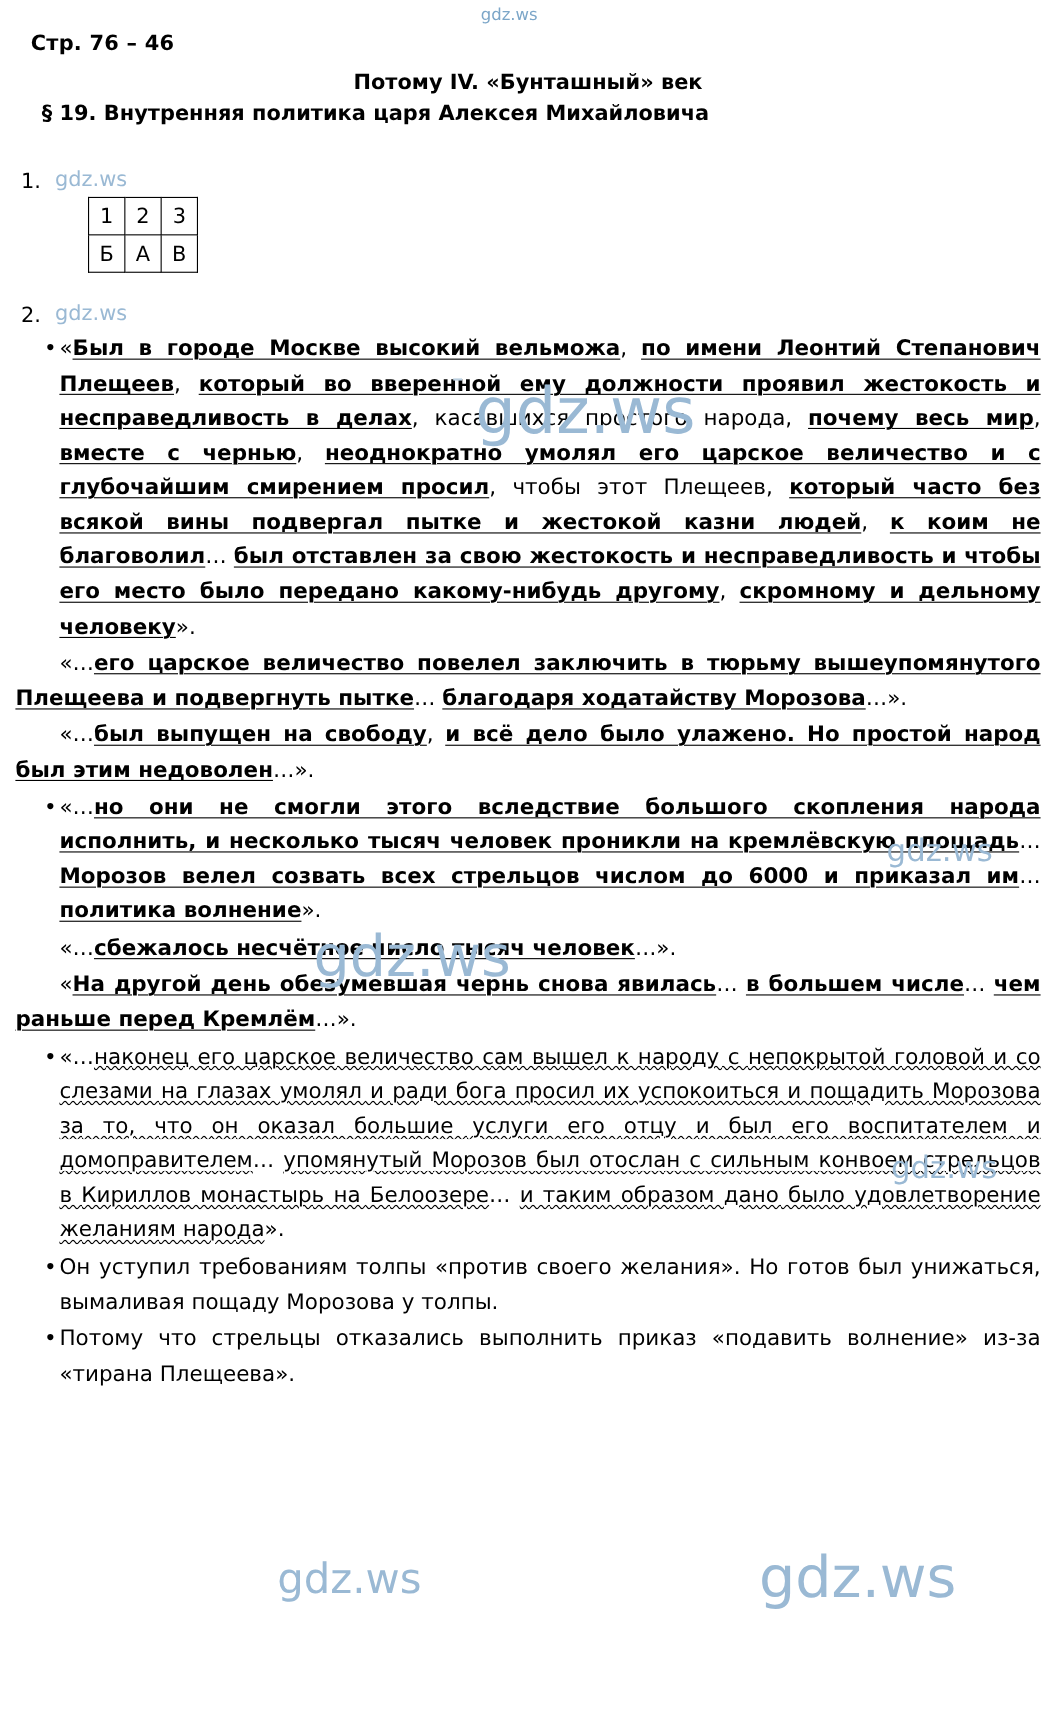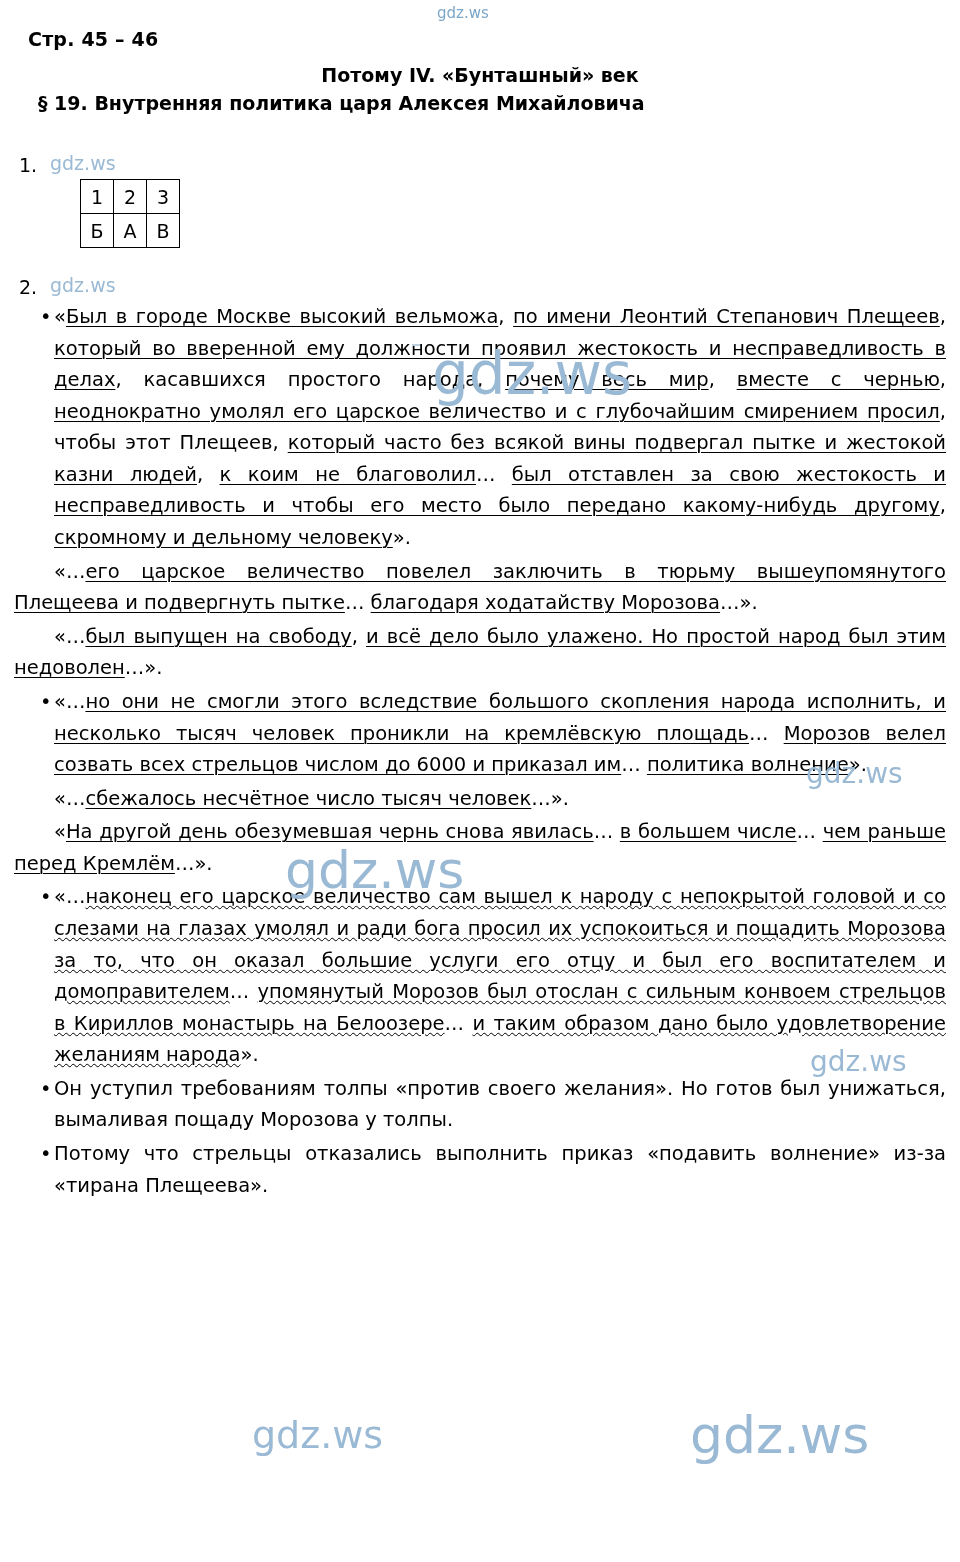--- a/index.html
+++ b/index.html
@@ -119,38 +119,38 @@
   }
   p.bullet::before {
     content: "•";
     position: absolute;
     left: 26px;
     top: 0;
   }
   p.indent {
     text-indent: 40px;
   }
-  .u { text-decoration: underline; text-decoration-thickness: 1px; text-underline-offset: 3px; }
+  .u { text-decoration: underline; text-decoration-thickness: 1px; text-underline-offset: 3px; font-weight: bold; }
   .uw {
     text-decoration: underline;
     text-decoration-style: wavy;
     text-decoration-thickness: 1px;
     text-underline-offset: 2px;
   }
   .gap { margin-top: 12px; }
   .gap-s { margin-top: 8px; }
 </style>
 </head>
 <body>
 
 <div class="page">
 
   <div class="top-watermark">gdz.ws</div>
 
-  <div class="page-ref">Стр. 45 – 46</div>
+  <div class="page-ref">Стр. 76 – 46</div>
 
   <div class="chapter-title">Потому IV. «Бунташный» век</div>
   <div class="section-title">§ 19. Внутренняя политика царя Алексея Михайловича</div>
 
   <div class="q-block">
     <span class="q-num">1.</span>
     <div class="q-wm">gdz.ws</div>
     <table class="answer-table">
       <tbody>
           <tr>

